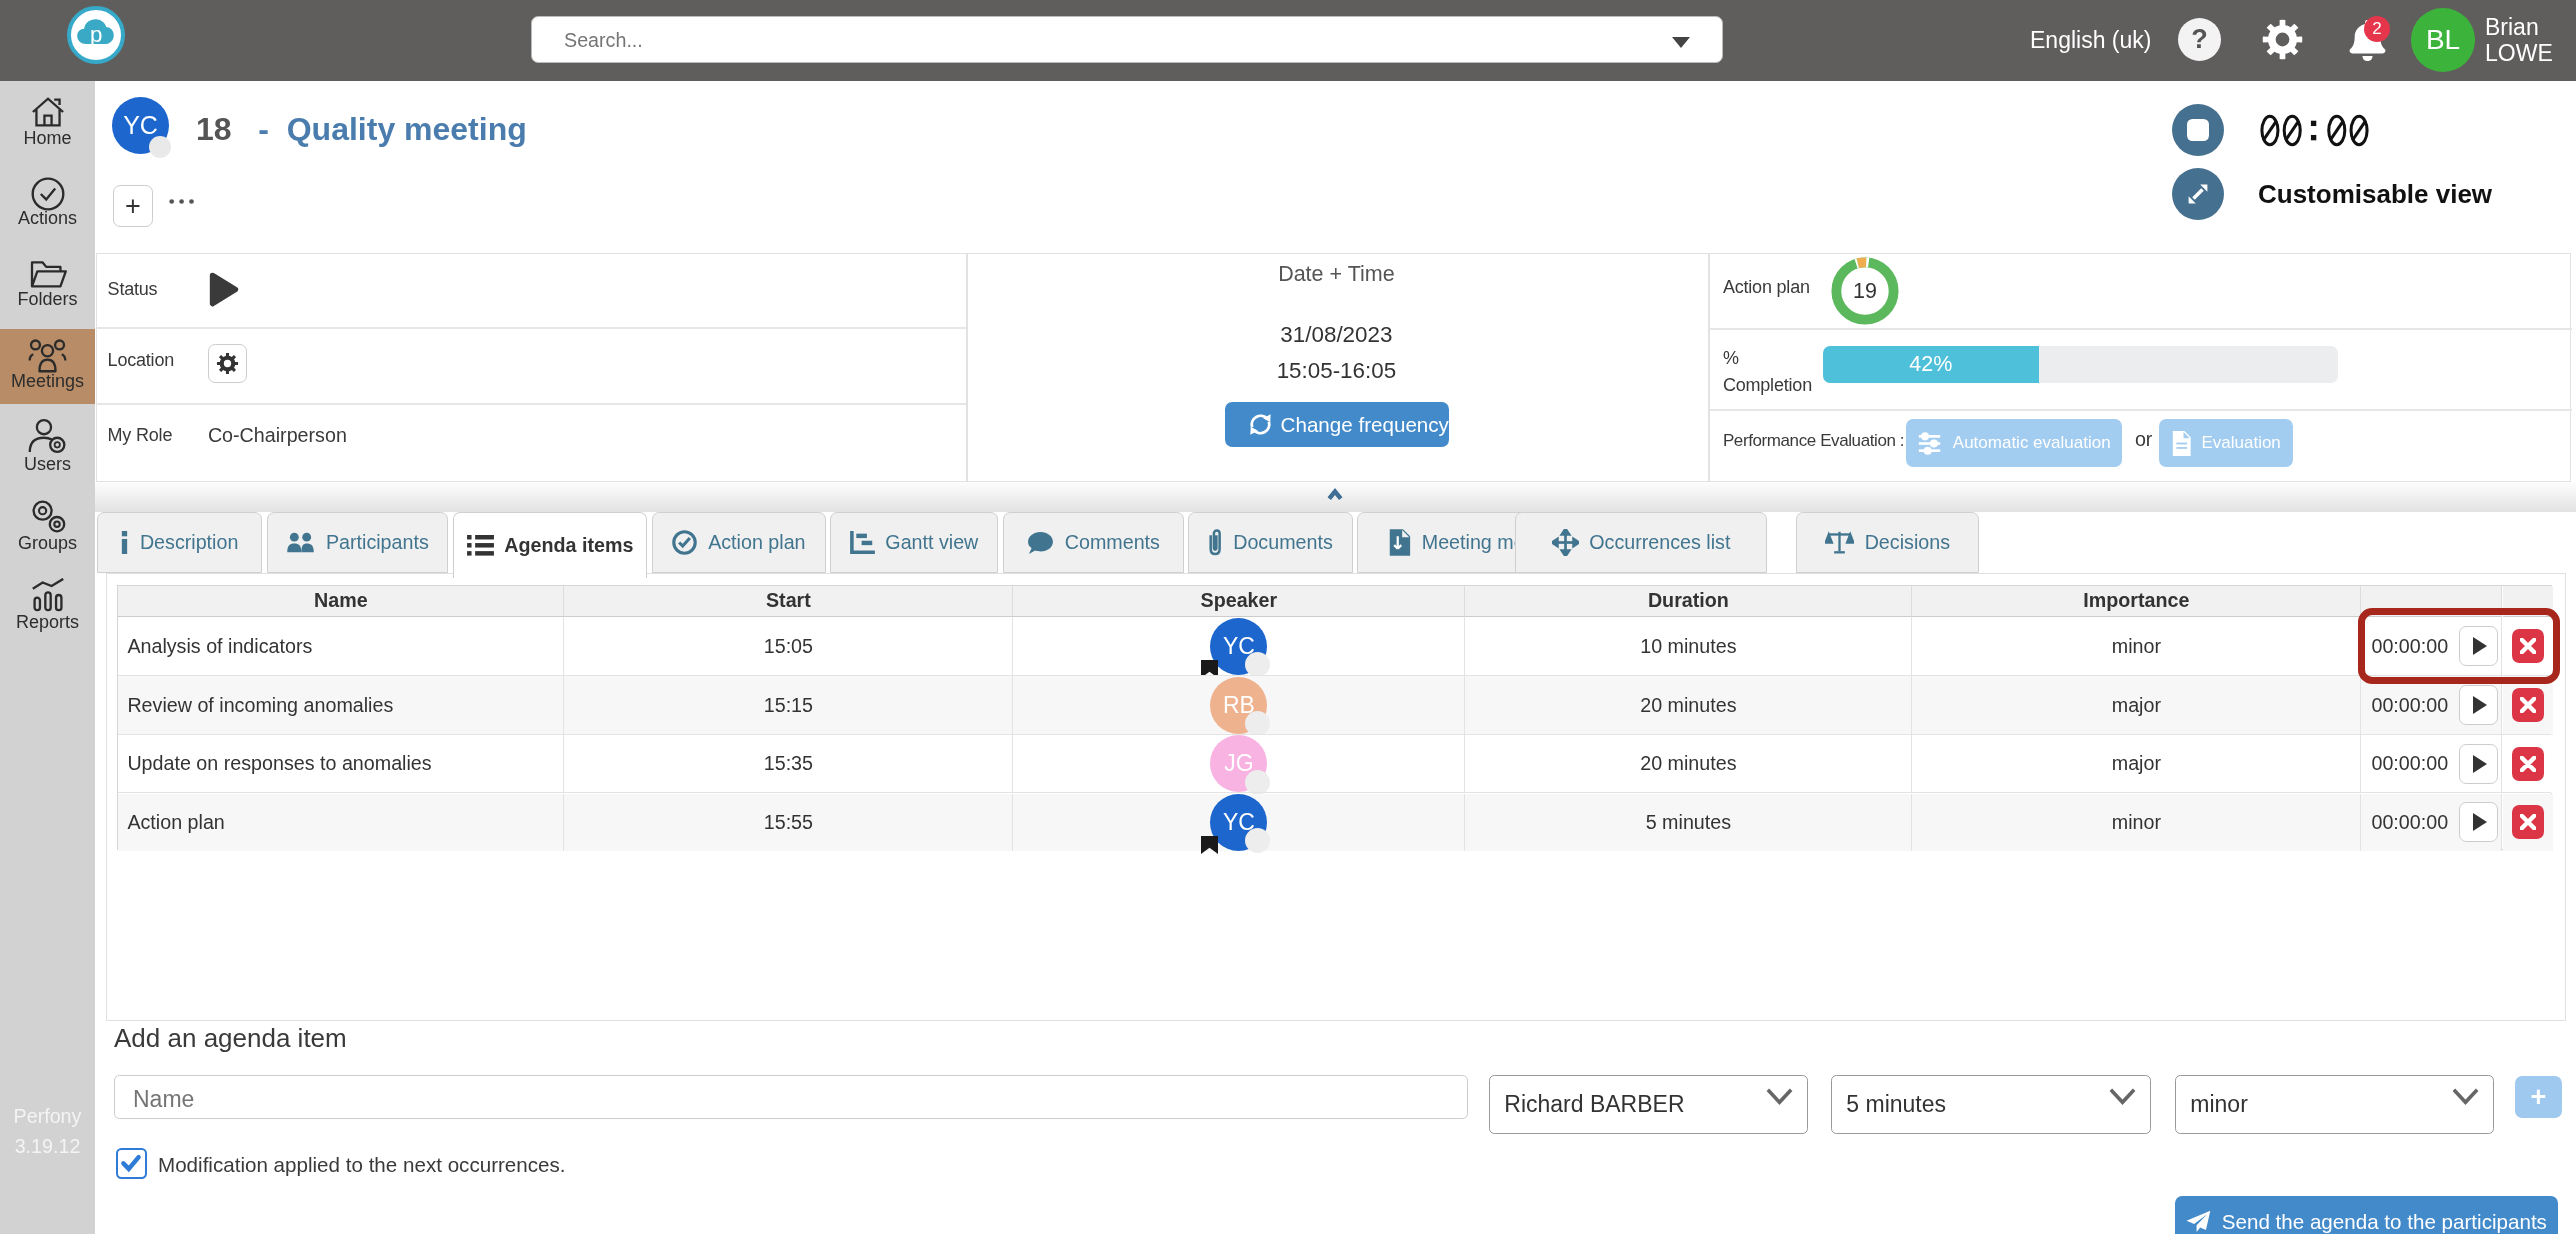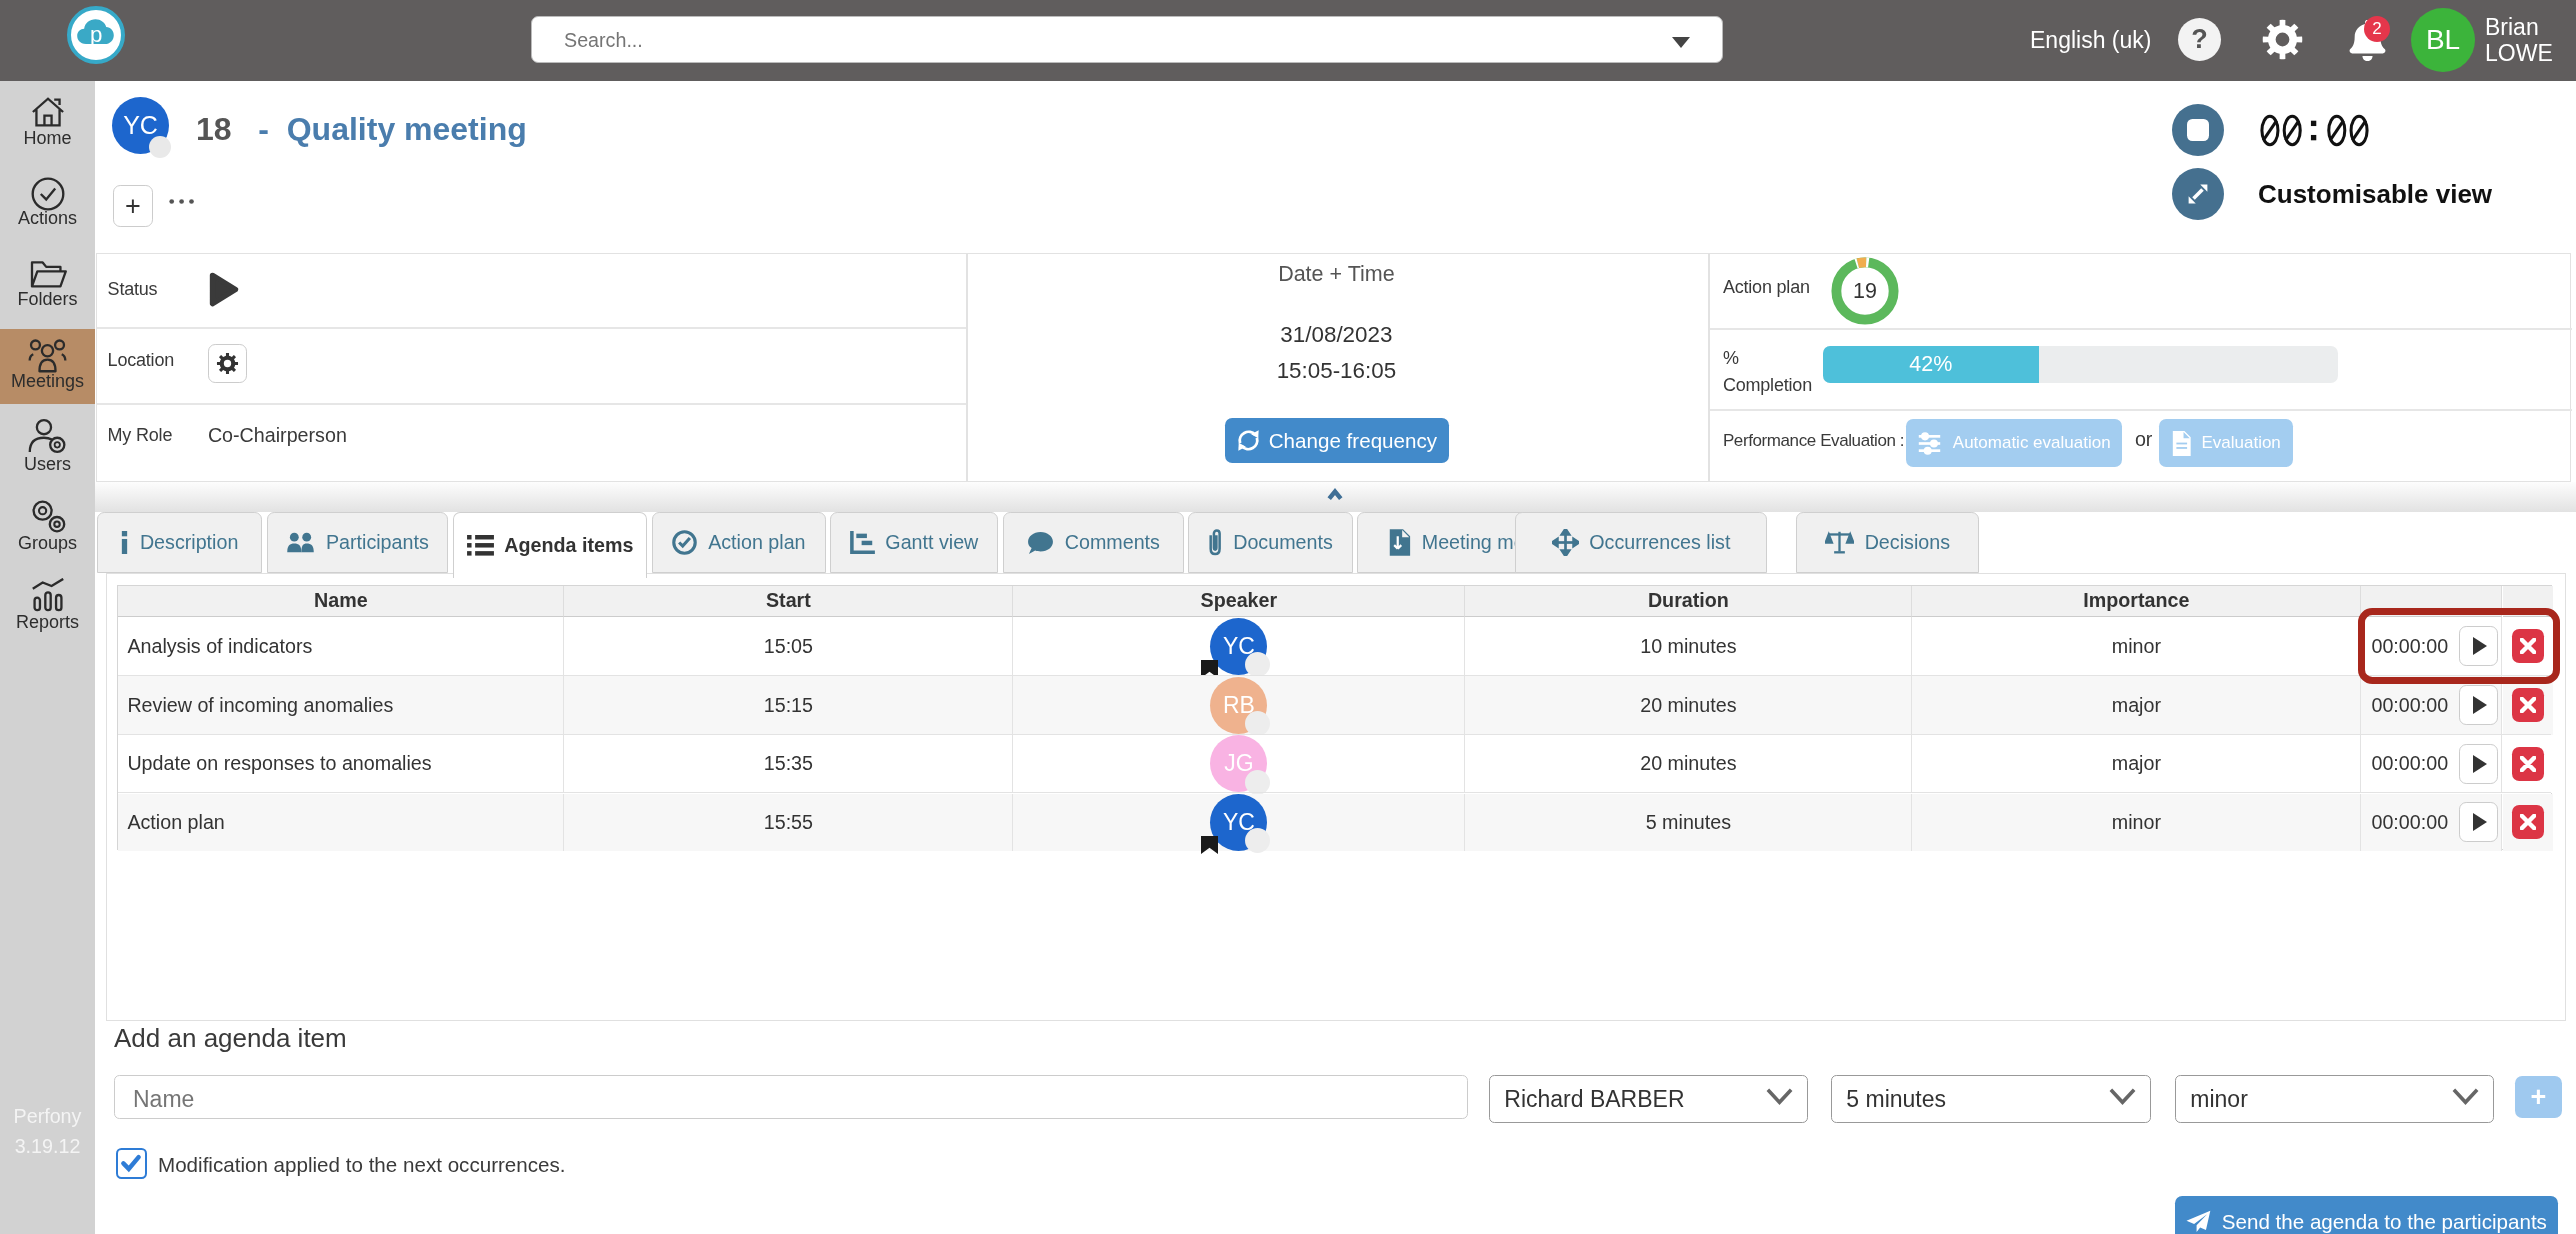--- a/index.html
+++ b/index.html
@@ -32,21 +32,21 @@
   
   .tab { position:absolute; top:431px; height:61px; background:#f0f0f0; border:1.8px solid #cfcfcf; border-radius:7.2px 7.2px 0 0; display:flex; align-items:center; justify-content:center; gap:10.7px; color:#41758f; font-size:19.7px; white-space:nowrap; }
   .tab.active { background:#fff; height:66px; border-bottom:none; color:#333; font-weight:bold; z-index:5; }
   
   #pane { position:absolute; left:10.7px; top:492px; width:2460px; height:448px; background:#fff; border:1.8px solid #e0e0e0; }
   #agtable { position:absolute; left:10.7px; top:10.7px; width:2435px; height:265px; border:1.8px solid #d5d5d5; font-size:19.7px; color:#333; }
   .th { position:absolute; top:0; height:31px; background:#f1f1f1; font-weight:bold; display:flex; align-items:center; justify-content:center; border-right:1.8px solid #ddd; border-bottom:1.8px solid #ccc; }
   .td { position:absolute; display:flex; align-items:center; justify-content:center; border-right:1.8px solid #e3e3e3; }
   .rowline { position:absolute; left:0; width:100%; height:1.8px; background:#e3e3e3; }
   
-  .sel { position:absolute; top:994px; height:48px; border:1.8px solid #999; border-radius:5.4px; background:#fff; font-size:23px; color:#333; display:flex; align-items:center; padding-left:14.3px; white-space:nowrap; }
+  .sel { position:absolute; top:994px; height:59px; border:1.8px solid #999; border-radius:5.4px; background:#fff; font-size:23px; color:#333; display:flex; align-items:center; padding-left:14.3px; white-space:nowrap; }
   
   .ctr { display:flex; align-items:center; justify-content:center; }
 </style>
 </head>
 <body>
 
 <div id="topbar">
   <div id="logo">
     <svg width="49" height="49" viewBox="0 0 66 66" style="position:absolute;left:0;top:0">
       <path d="M20.3 45.75 C11.75 45.75 8.35 39.8 8.35 34.7 C8.35 29.6 12.6 25.35 17.7 25.35 C18.6 17.7 25.35 12.6 33 12.6 C39.8 12.6 45.75 16.85 47.45 22.8 C53.4 22.8 57.65 27.9 57.65 33.85 C57.65 40.65 52.55 45.75 45.75 45.75 Z" fill="#3aa9c6"></path>
@@ -193,21 +193,21 @@
         </svg>
     </div>
     <div class="plabel abs" style="left:10.7px;top:171px;">My Role</div>
     <div class="abs" style="left:111px;top:170px;font-size:19.7px;color:#3a3a3a;">Co-Chairperson</div>
 
     <div class="abs" style="left:869px;top:0;width:741px;text-align:center;">
       <div style="margin-top:8px;font-size:21.5px;color:#555;">Date + Time</div>
       <div style="margin-top:35px;font-size:22.4px;color:#333;">31/08/2023</div>
       <div style="margin-top:9.8px;font-size:22.4px;color:#333;">15:05-16:05</div>
     </div>
-    <div class="abs ctr" style="left:1128px;top:164px;width:224px;height:45px;background:#428aca;border-radius:7.2px;color:#fff;font-size:20.6px;gap:9px;white-space:nowrap;">
+    <div class="abs ctr" style="left:1128px;top:148px;width:224px;height:45px;background:#428aca;border-radius:7.2px;color:#fff;font-size:20.6px;gap:9px;white-space:nowrap;justify-content:flex-end;">
       <svg width="23" height="23" viewBox="0 0 26 26">
           <g fill="none" stroke="#fff" stroke-width="3.2">
             <path d="M3.5 16 A 10 10 0 0 1 20.5 6.5"></path>
             <path d="M22.5 10 A 10 10 0 0 1 5.5 19.5"></path>
           </g>
           <path fill="#fff" d="M24.5 1.5 L24 10.5 L16 6 Z"></path>
           <path fill="#fff" d="M1.5 24.5 L2 15.5 L10 20 Z"></path>
         </svg>
       Change frequency
     </div>

